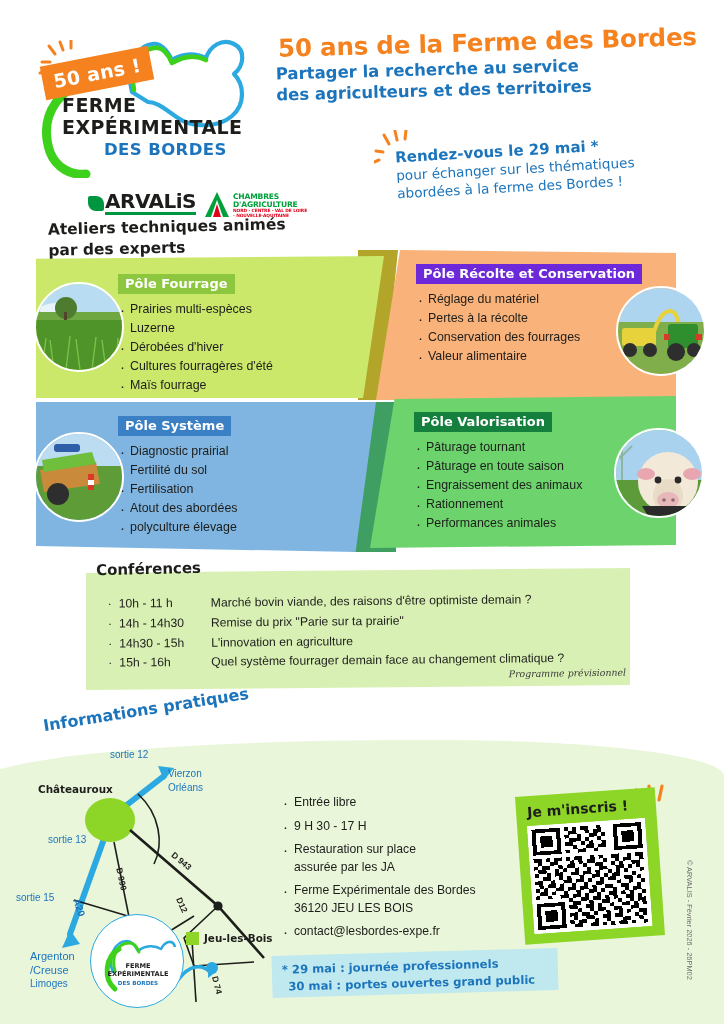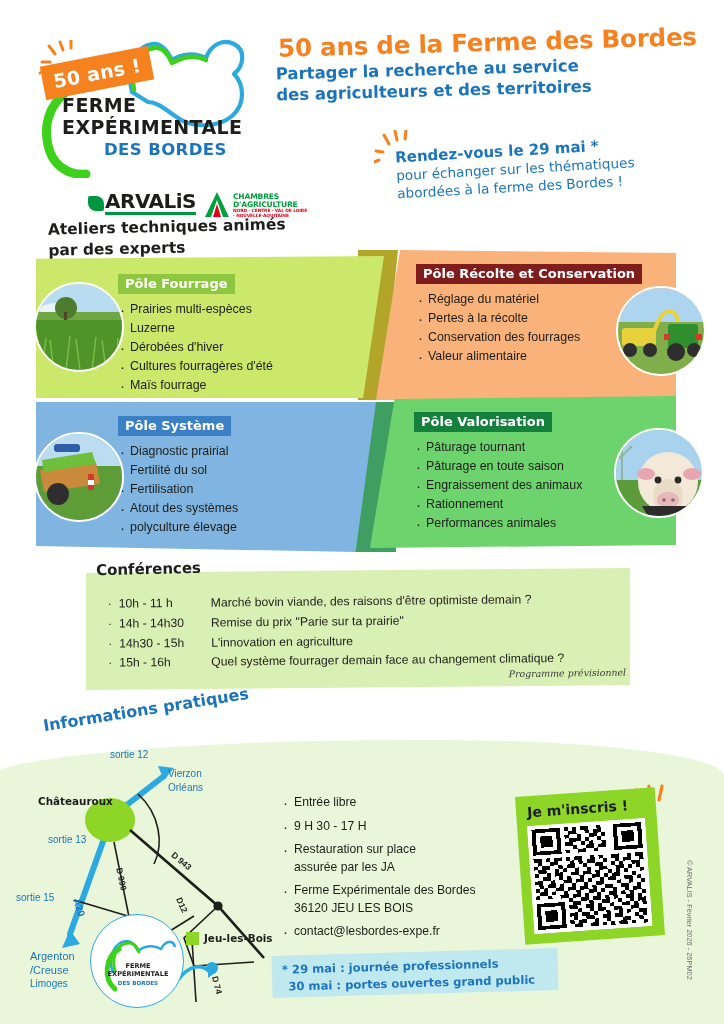--- a/index.html
+++ b/index.html
@@ -265,39 +265,39 @@
         <li>Dérobées d'hiver</li>
         <li>Cultures fourragères d'été</li>
         <li>Maïs fourrage</li>
       </ul>
     </div>
   </div>
 
   <div class="abs pole" style="left:340px;top:0px;width:300px;height:150px;background:#f9b27a;
               clip-path:polygon(8% 0, 100% 2%, 100% 100%, 0 100%);">
     <div style="position:absolute;left:40px;top:14px;width:250px;">
-      <span class="pole-lbl" style="background:#7f1d1d;">Pôle Récolte et Conservation</span>
+      <span class="pole-lbl" style="background:#6d28d9;">Pôle Récolte et Conservation</span>
       <ul>
         <li>Réglage du matériel</li>
         <li>Pertes à la récolte</li>
         <li>Conservation des fourrages</li>
         <li>Valeur alimentaire</li>
       </ul>
     </div>
   </div>
 
   <div class="abs pole" style="left:0px;top:152px;width:340px;height:150px;background:#7fb5e0;
               clip-path:polygon(0 0, 100% 0, 94% 100%, 0 96%);">
     <div style="position:absolute;left:82px;top:14px;width:250px;">
       <span class="pole-lbl" style="background:#3b7fc4;">Pôle Système</span>
       <ul>
         <li>Diagnostic prairial</li>
         <li>Fertilité du sol</li>
         <li>Fertilisation</li>
-        <li>Atout des systèmes</li>
+        <li>Atout des abordées</li>
         <li style="padding-left:12px;">
           <span>polyculture élevage</span>
         </li>
       </ul>
     </div>
   </div>
 
   <div class="abs pole" style="left:334px;top:146px;width:306px;height:152px;background:#6dd46d;
               clip-path:polygon(8% 2%, 100% 0, 100% 98%, 0 100%);">
     <div style="position:absolute;left:44px;top:16px;width:256px;">
@@ -440,21 +440,21 @@
     <circle cx="194" cy="216" r="6" fill="#2ba9e0"></circle>
     <path d="M160 228 C 172 212, 184 212, 192 220" fill="none" stroke="#2ba9e0" stroke-width="3.4"></path>
     <path d="M190 216 L198 220 L190 226 Z" fill="#2ba9e0"></path>
 
     <path d="M120 42 C 142 62, 146 92, 136 112" fill="none" stroke="#1d1d1b" stroke-width="1.6"></path>
   </svg>
 
   <span class="map-t" style="left:92px;top:-3px;">sortie 12</span>
   <span class="map-t" style="left:30px;top:82px;">sortie 13</span>
   <span class="map-t" style="left:-2px;top:140px;">sortie 15</span>
-  <span class="map-b" style="left:20px;top:43px;">Châteauroux</span>
+  <span class="map-b" style="left:20px;top:31px;">Châteauroux</span>
   <span class="map-b" style="left:186px;top:180px;">Jeu-les-Bois</span>
   <span class="map-t" style="left:150px;top:16px;">Vierzon</span>
   <span class="map-t" style="left:150px;top:30px;text-align:right;">Orléans</span>
   <span class="map-t" style="left:12px;top:198px;font-size:11px;">Argenton</span>
   <span class="map-t" style="left:12px;top:212px;font-size:11px;">/Creuse</span>
   <span class="map-t" style="left:12px;top:226px;font-size:10px;">Limoges</span>
   <span class="road-lbl" style="left:52px;top:150px;color:#1c75bc;font-size:10px;transform:rotate(70deg);">A20</span>
   <span class="road-lbl" style="left:152px;top:104px;transform:rotate(40deg);">D 943</span>
   <span class="road-lbl" style="left:92px;top:122px;transform:rotate(78deg);">D 990</span>
   <span class="road-lbl" style="left:156px;top:148px;transform:rotate(66deg);">D12</span>

